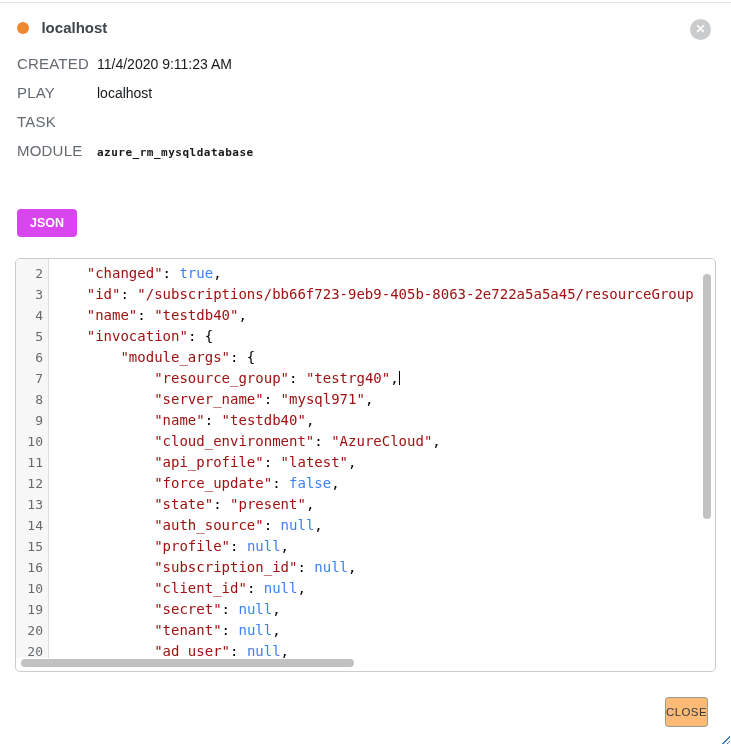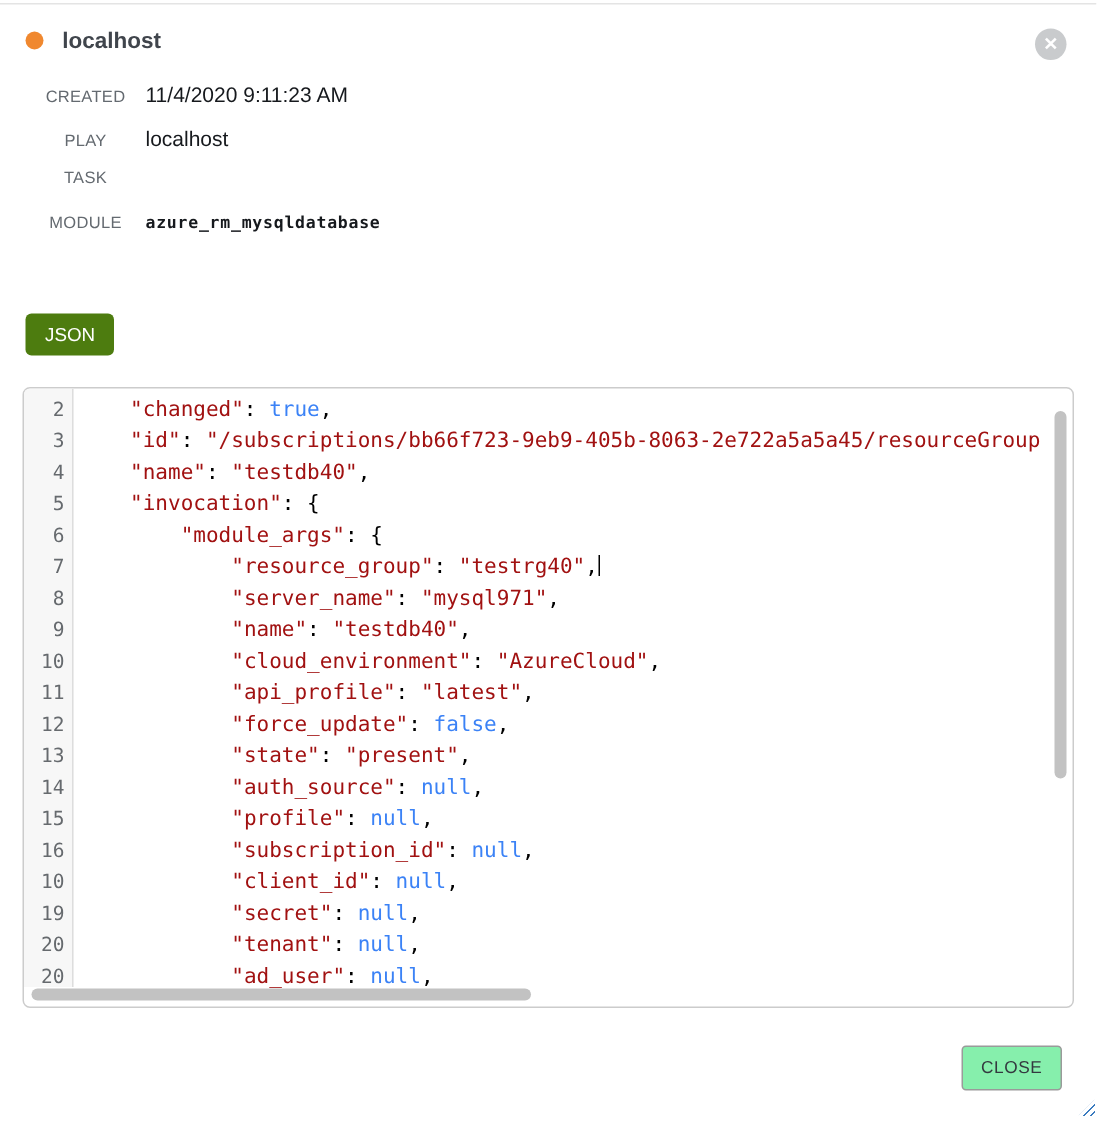--- a/index.html
+++ b/index.html
@@ -12,29 +12,29 @@
   .status-dot { display: inline-block; width: 12px; height: 12px; border-radius: 50%;
     background: #f0882f; vertical-align: -1px; margin-right: 8px; }
   .modal-title { display: inline-block; font-size: 15px; font-weight: 700; color: #40454c; }
   .close-circle { position: absolute; top: 0px; right: 3px; width: 21px; height: 21px;
     border-radius: 50%; background: #c9cbcd; color: #ffffff; font-size: 12px; font-weight: 700;
     text-align: center; line-height: 21px; cursor: pointer; user-select: none; }
 
   
   .details { position: absolute; top: 55px; left: 17px; right: 17px; }
   .detail-row { display: flex; align-items: baseline; height: 29px; }
-  .detail-label { width: 80px; flex: none; font-size: 11px; color: #646a70; letter-spacing: 0.2px; text-align: center; }
+  .detail-label { width: 80px; flex: none; font-size: 15px; color: #646a70; letter-spacing: 0.2px; }
   .detail-value { font-size: 14px; color: #16191d; }
   .detail-value.mono { font-family: "DejaVu Sans Mono", monospace; font-size: 11px;
     font-weight: 600; letter-spacing: 0.5px; }
 
   
-  .json-btn { position: absolute; top: 209px; left: 17px; background: #4d7c0f; color: #ffffff;
+  .json-btn { position: absolute; top: 209px; left: 17px; background: #d946ef; color: #ffffff;
     border: none; border-radius: 4px; font-size: 12.5px; padding: 7px 13px;
-    font-family: "Liberation Sans", sans-serif; cursor: pointer; }
+    font-family: "Liberation Sans", sans-serif; cursor: pointer; font-weight: bold; }
 
   
   .code-box { position: absolute; top: 258px; left: 15px; width: 701px; height: 414px;
     border: 1px solid #cccccc; border-radius: 5px; background: #ffffff; overflow: hidden; }
   .code-gutter { position: absolute; top: 0; left: 0; width: 33px; height: calc(100% - 13px);
     background: #f7f7f7; border-right: 1px solid #dddddd; padding-top: 4px;
     font-family: "DejaVu Sans Mono", monospace; font-size: 13px; color: #666a6e; }
   .code-gutter .ln { height: 21px; line-height: 21px; text-align: right; padding-right: 5px; }
   .code-lines { position: absolute; top: 0; left: 34px; right: 0; bottom: 0; overflow: hidden;
     padding: 4px 0 0 3px; font-family: "DejaVu Sans Mono", monospace; font-size: 14px;
@@ -44,23 +44,23 @@
   .code-lines .a { color: #3b82f6; }   
   .code-lines .p { color: #000000; }   
   .caret { display: inline-block; width: 1px; height: 14px; background: #000000;
     vertical-align: -2px; }
   .vscroll-thumb { position: absolute; top: 15px; right: 4px; width: 8px; height: 245px;
     background: #c2c2c2; border-radius: 4px; }
   .hscroll-thumb { position: absolute; bottom: 4px; left: 5px; width: 333px; height: 8px;
     background: #c2c2c2; border-radius: 4px; }
 
   
-  .close-btn { position: absolute; top: 697px; right: 23px; background: #86efac;
+  .close-btn { position: absolute; top: 697px; right: 23px; background: #fdba74;
     border: 1px solid #9a9a9a; border-radius: 3px; color: #33393f; font-size: 11.5px;
-    letter-spacing: 0.4px; padding: 8px 12px; font-family: "Liberation Sans", sans-serif;
+    letter-spacing: 0.4px; padding: 8px 0; font-family: "Liberation Sans", sans-serif;
     cursor: pointer; }
 
   
   .resize-grip { position: absolute; right: 1px; bottom: 3px; width: 11px; height: 11px;
     background: repeating-linear-gradient(135deg, #3a7bbf 0px, #3a7bbf 1.2px,
       rgba(255,255,255,0) 1.2px, rgba(255,255,255,0) 3.2px);
     clip-path: polygon(100% 0, 100% 100%, 0 100%); }
 </style>
 </head>
 <body>

